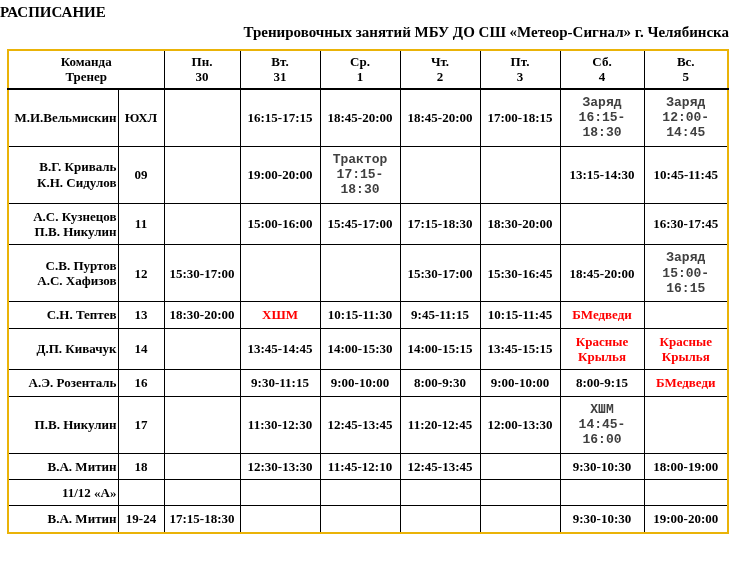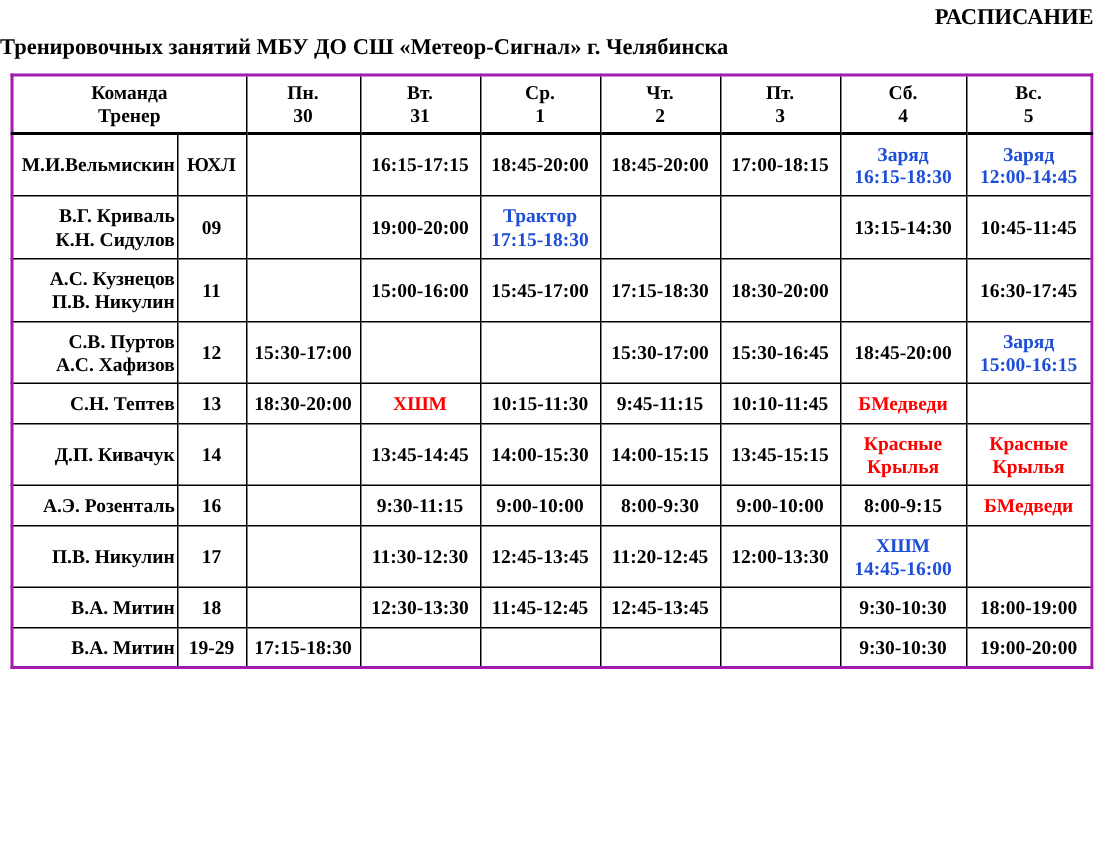--- a/index.html
+++ b/index.html
@@ -9,57 +9,57 @@
   }
   body {
     width: 729px;
     height: 565px;
     overflow: hidden;
     font-family: "Liberation Serif", "DejaVu Serif", serif;
     font-weight: bold;
     color: #000000;
   }
   .title {
-    text-align: right;
+    text-align: left;
     font-size: 15px;
     line-height: 18px;
     padding-top: 3px;
   }
   .subtitle {
-    text-align: left;
+    text-align: right;
     font-size: 15px;
     line-height: 18px;
     margin-top: 2px;
   }
   table.schedule {
     border-collapse: collapse;
     table-layout: fixed;
     width: 716px;
     margin: 8px 0 0 7px;
-    border: 2px solid #a21caf;
+    border: 2px solid #eab308;
   }
   .schedule th, .schedule td {
     border: 1px solid #000;
     font-size: 13px;
     line-height: 1.18;
     padding: 5px 1px;
     text-align: center;
     vertical-align: middle;
     overflow: hidden;
     font-weight: bold;
   }
   .schedule thead th {
     border-bottom: 2px solid #000;
     padding: 3px 1px;
   }
   .schedule td.coach-cell {
     text-align: right;
     padding-left: 5px;
   }
-  .cell-green { color: #1d4ed8; }
+  .cell-green { color: #404040; font-family: Liberation Mono, monospace; }
   .cell-red   { color: #FF0000; }
 </style>
 </head>
 <body>
 
 <div class="title">РАСПИСАНИЕ</div>
 <div class="subtitle">Тренировочных занятий МБУ ДО СШ «Метеор-Сигнал» г. Челябинска</div>
 
 <table class="schedule">
   <colgroup>
@@ -220,21 +220,21 @@
         <td class="cell-red">
           <div>ХШМ</div>
         </td>
         <td>
           <div>10:15-11:30</div>
         </td>
         <td>
           <div>9:45-11:15</div>
         </td>
         <td>
-          <div>10:10-11:45</div>
+          <div>10:15-11:45</div>
         </td>
         <td class="cell-red">
           <div>БМедведи</div>
         </td>
         <td></td>
       </tr>
       <tr>
         <td class="coach-cell">
           <div>Д.П. Кивачук</div>
         </td>
@@ -313,38 +313,51 @@
       <tr>
         <td class="coach-cell">
           <div>В.А. Митин</div>
         </td>
         <td>18</td>
         <td></td>
         <td>
           <div>12:30-13:30</div>
         </td>
         <td>
-          <div>11:45-12:45</div>
+          <div>11:45-12:10</div>
         </td>
         <td>
           <div>12:45-13:45</div>
         </td>
         <td></td>
         <td>
           <div>9:30-10:30</div>
         </td>
         <td>
           <div>18:00-19:00</div>
         </td>
       </tr>
       <tr>
         <td class="coach-cell">
+          <div>11/12 «А»</div>
+        </td>
+        <td></td>
+        <td></td>
+        <td></td>
+        <td></td>
+        <td></td>
+        <td></td>
+        <td></td>
+        <td></td>
+      </tr>
+      <tr>
+        <td class="coach-cell">
           <div>В.А. Митин</div>
         </td>
-        <td>19-29</td>
+        <td>19-24</td>
         <td>
           <div>17:15-18:30</div>
         </td>
         <td></td>
         <td></td>
         <td></td>
         <td></td>
         <td>
           <div>9:30-10:30</div>
         </td>

